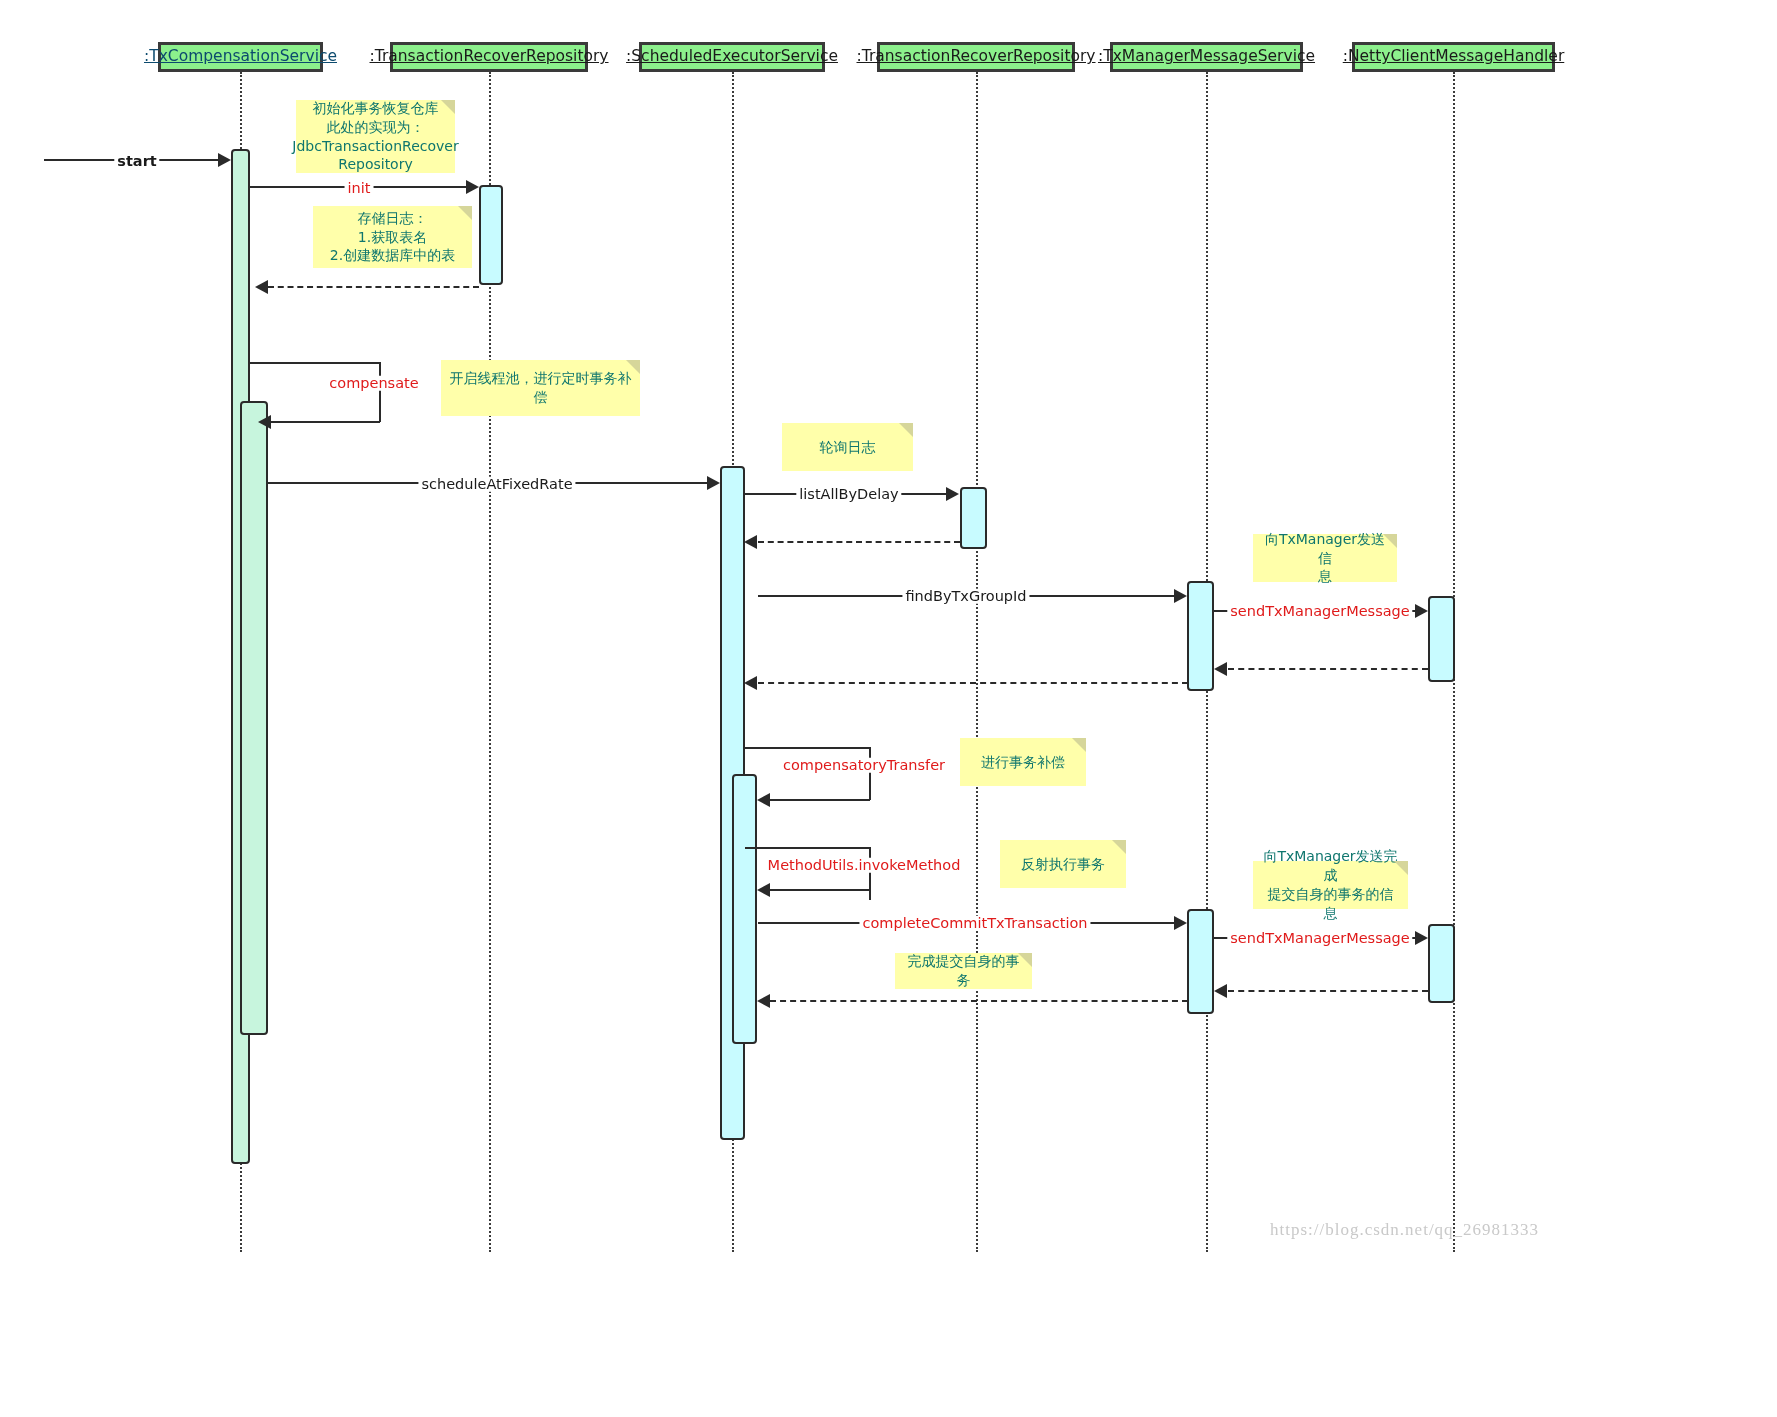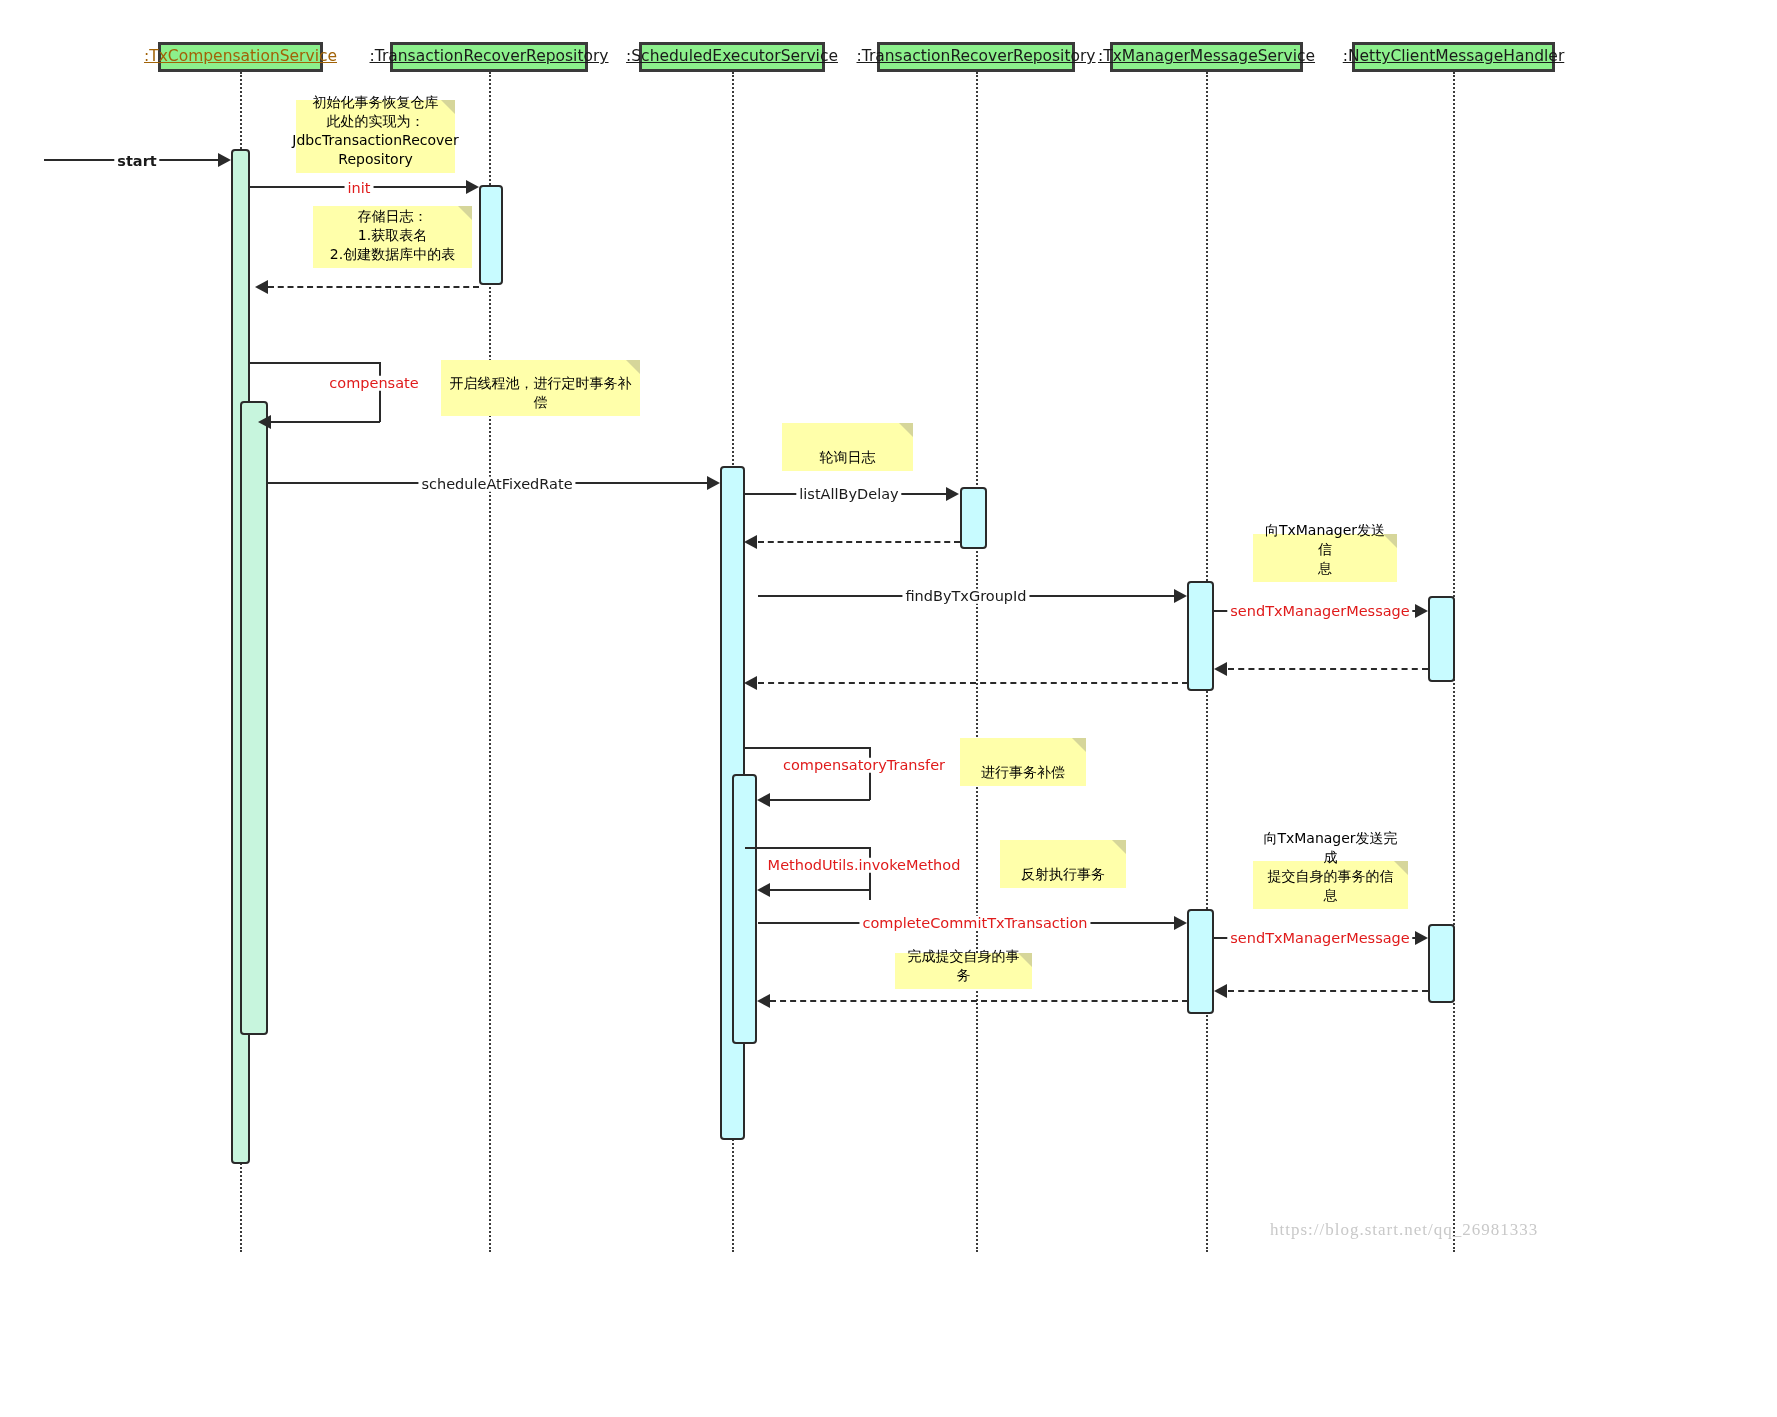--- a/index.html
+++ b/index.html
@@ -29,21 +29,21 @@
     text-align: center;
     white-space: nowrap;
     display: flex;
     align-items: center;
     justify-content: center;
     height: 30px;
   }
   .lifeline-head span {
     text-decoration: underline;
   }
-  .lifeline-head.red span { color: #a16207; }
+  .lifeline-head.red span { color: #0c4a6e; }
 
   .lifeline-line {
     position: absolute;
     width: 0;
     border-left: 2px dotted #3a3a3a;
   }
 
   
   .activation {
     position: absolute;
@@ -53,26 +53,26 @@
     background: #b9ffee;
   }
   .activation.pale { background: #c7f5dd; }
   .activation.cyan { background: #c8fbff; }
 
   
   .note {
     position: absolute;
     box-sizing: border-box;
     background: #ffffaa;
-    color: #000000;
+    color: #0f766e;
     font-size: 14px;
     line-height: 1.35;
     text-align: center;
     display: flex;
-    align-items: flex-end;
+    align-items: center;
     justify-content: center;
     padding: 4px 8px;
     white-space: pre-line;
   }
   .note .fold {
     position: absolute;
     top: 0;
     right: 0;
     width: 0;
     height: 0;
@@ -295,15 +295,15 @@
     <span class="fold"></span>
     <span>完成提交自身的事务</span>
   </div>
 
   <div class="msg-line dashed" style="left:1228px; top:990px; width:200px;"></div>
   <div class="arrow-left" style="left:1214px; top:984px;"></div>
 
   <div class="msg-line dashed" style="left:770px; top:1000px; width:418px;"></div>
   <div class="arrow-left" style="left:757px; top:994px;"></div>
 
-  <div class="watermark" style="left:1270px; top:1220px;">https://blog.start.net/qq_26981333</div>
+  <div class="watermark" style="left:1270px; top:1220px;">https://blog.csdn.net/qq_26981333</div>
 
 </div>
 
 </body></html>

